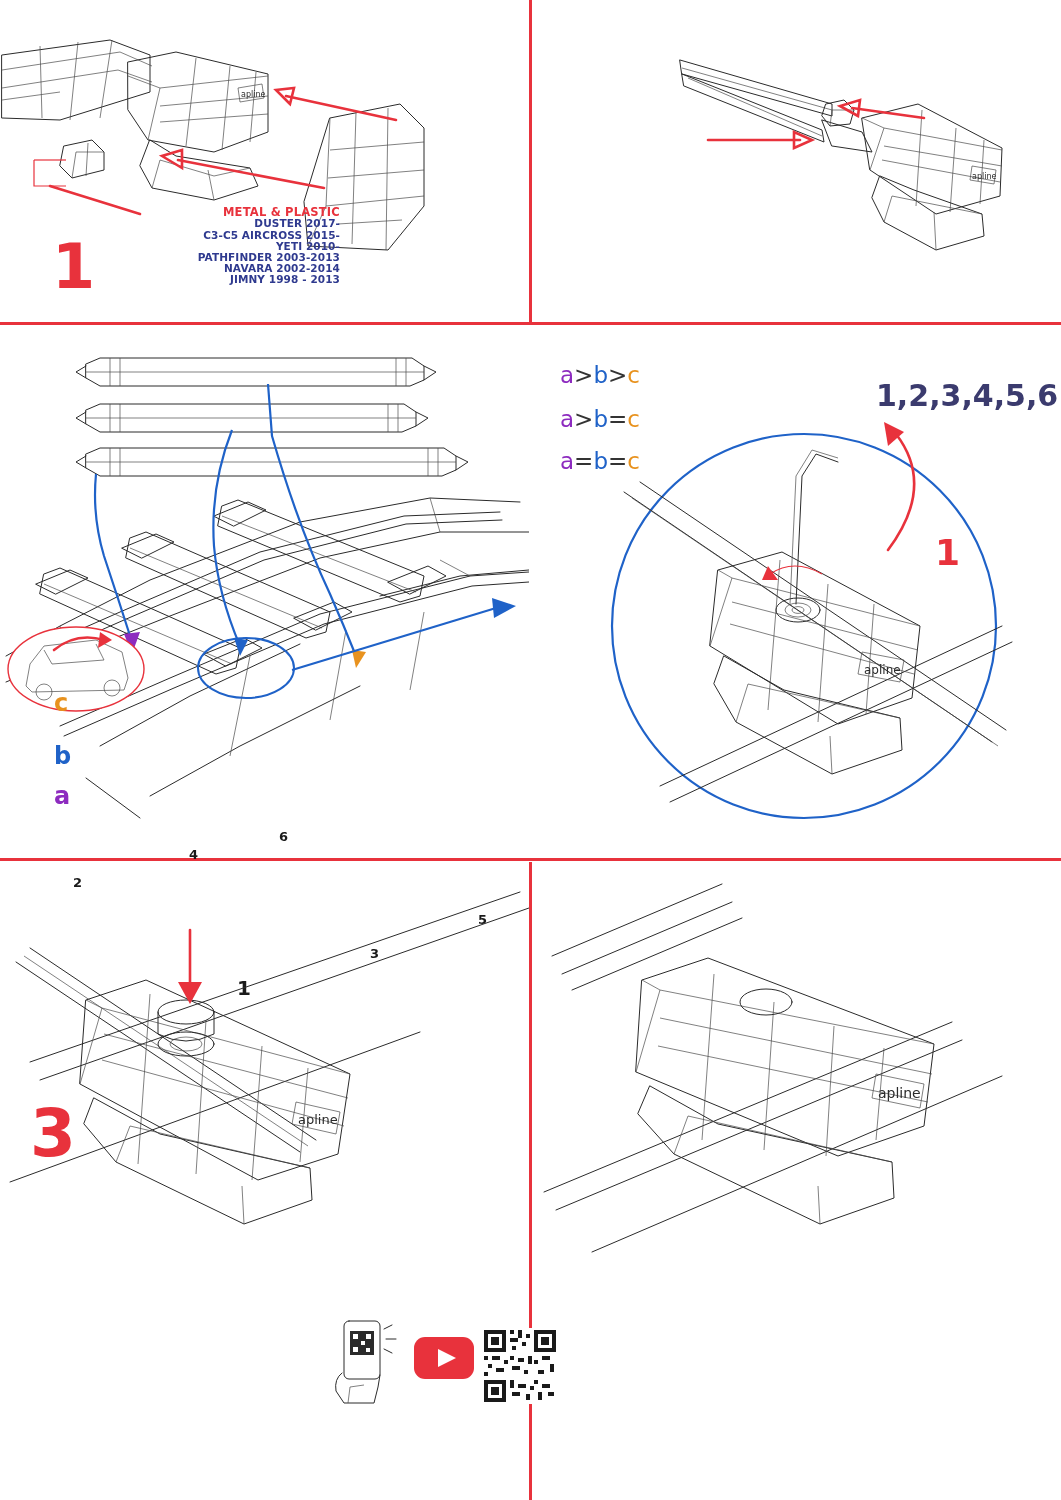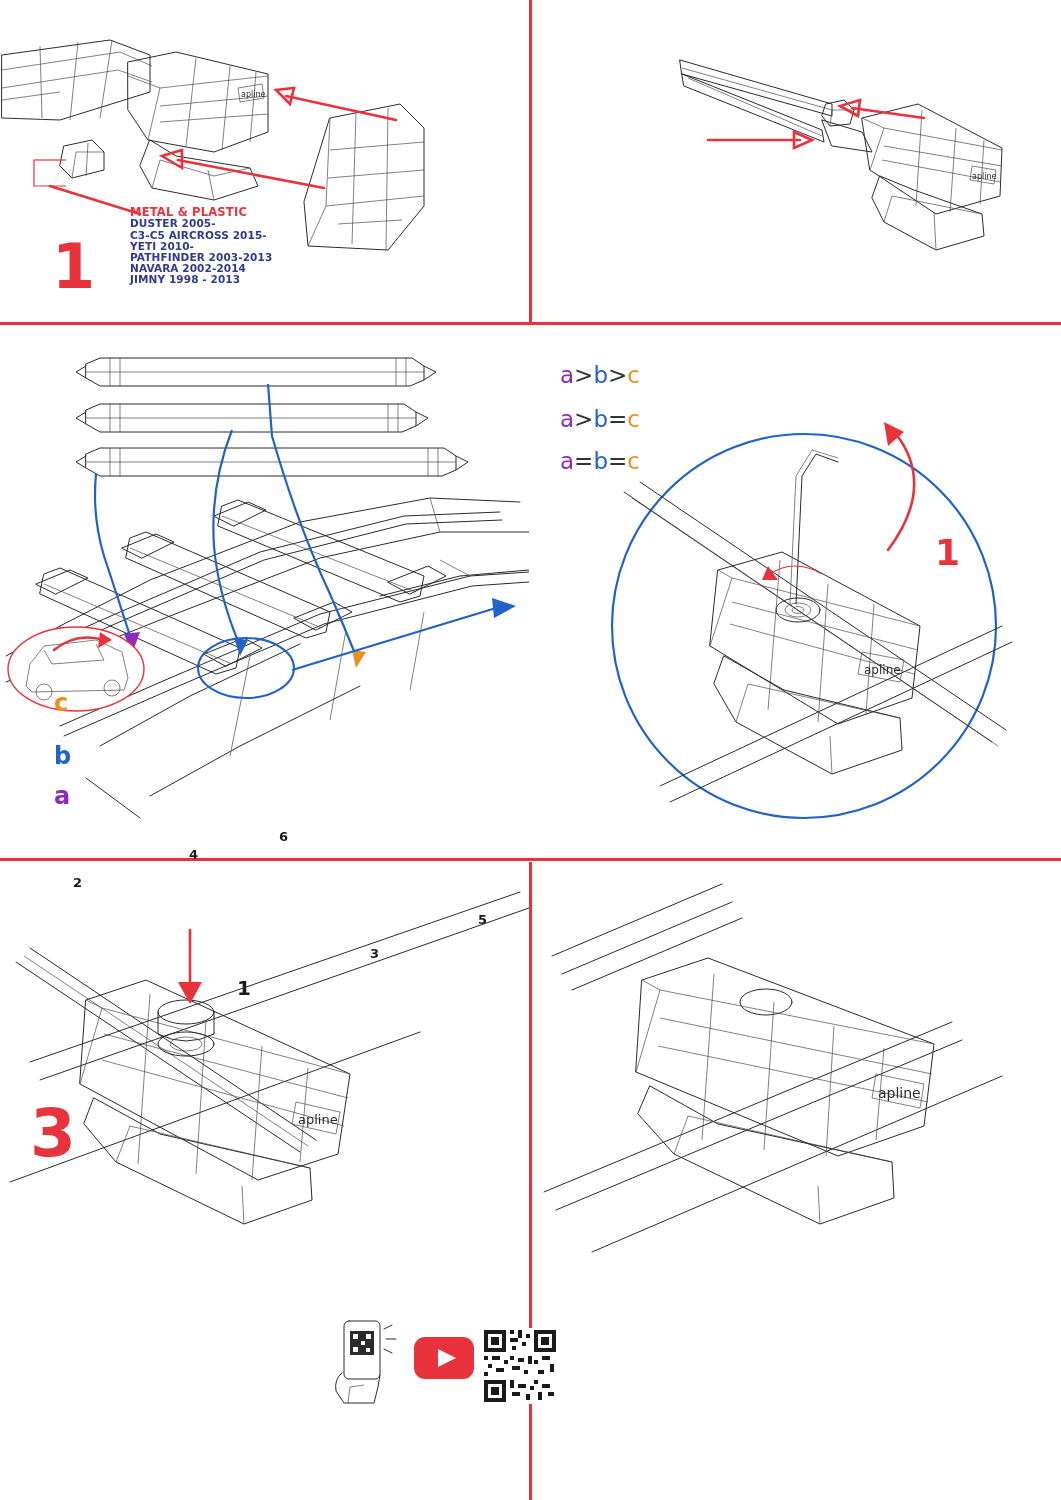--- a/index.html
+++ b/index.html
@@ -46,21 +46,21 @@
   svg{display:block;}
   .ln{fill:none;stroke:#2b2b2b;stroke-width:1;stroke-linejoin:round;stroke-linecap:round;}
   .ln-thin{fill:none;stroke:#4a4a4a;stroke-width:0.7;}
   .red{fill:none;stroke:#e8323c;stroke-width:2.6;stroke-linecap:round;}
   .redthin{fill:none;stroke:#e8323c;stroke-width:1.2;}
   .blue{fill:none;stroke:#1f62c8;stroke-width:2.2;}
 
   
   .spec{
     position:absolute;left:130px;top:206px;width:210px;
-    text-align:left;line-height:1.07;
+    text-align:right;line-height:1.07;
   }
   .spec .hdr{
     color:#e8323c;font-weight:bold;font-size:11.5px;letter-spacing:.2px;
     font-family:"DejaVu Sans", sans-serif;
   }
   .spec .car{
     color:#2f3a8f;font-weight:bold;font-size:10.5px;letter-spacing:.1px;
     font-family:"DejaVu Sans", sans-serif;white-space:nowrap;
   }
 
@@ -167,21 +167,21 @@
       <path class="red" d="M324 188 L178 160"></path>
       <path class="red" d="M182 168 L162 156 L182 150 Z" fill="#e8323c" stroke="none"></path>
 
       <path class="redthin" d="M34 160 L34 186 L66 186"></path>
       <path class="redthin" d="M34 160 L66 160"></path>
       <path class="red" d="M50 186 L140 214"></path>
     </svg>
 
     <div class="spec">
       <div class="hdr">METAL &amp; PLASTIC</div>
-      <div class="car">DUSTER 2005-</div>
+      <div class="car">DUSTER 2017-</div>
       <div class="car">C3-C5 AIRCROSS 2015-</div>
       <div class="car">YETI 2010-</div>
       <div class="car">PATHFINDER 2003-2013</div>
       <div class="car">NAVARA 2002-2014</div>
       <div class="car">JIMNY 1998 - 2013</div>
     </div>
 
     <div class="stepnum sn1">1</div>
   </div>
 
@@ -365,20 +365,23 @@
 
       <path class="redthin" stroke-width="2" d="M238 248 Q262 232 290 248"></path>
       <path d="M236 240 L230 254 L246 254 Z" fill="#e8323c" stroke="none"></path>
 
       <path class="red" stroke-width="3" d="M356 224 Q404 160 364 108"></path>
       <path d="M372 106 L352 96 L356 120 Z" fill="#e8323c" stroke="none"></path>
     </svg>
 
   </div>
 
+  <div class="seq">
+    <span class="s1">1,2,3,4,5,6</span>
+  </div>
   <div class="circ1-4">1</div>
 
   <div class="panel p5">
     <svg width="529" height="420" viewBox="0 0 529 420">
 
       <path class="ln" d="M16 100 L300 290"></path>
       <path class="ln" d="M30 86 L316 278"></path>
       <path class="ln-thin" d="M24 94 L308 284"></path>
       <path class="ln" d="M30 200 L520 30"></path>
       <path class="ln" d="M40 218 L529 46"></path>

